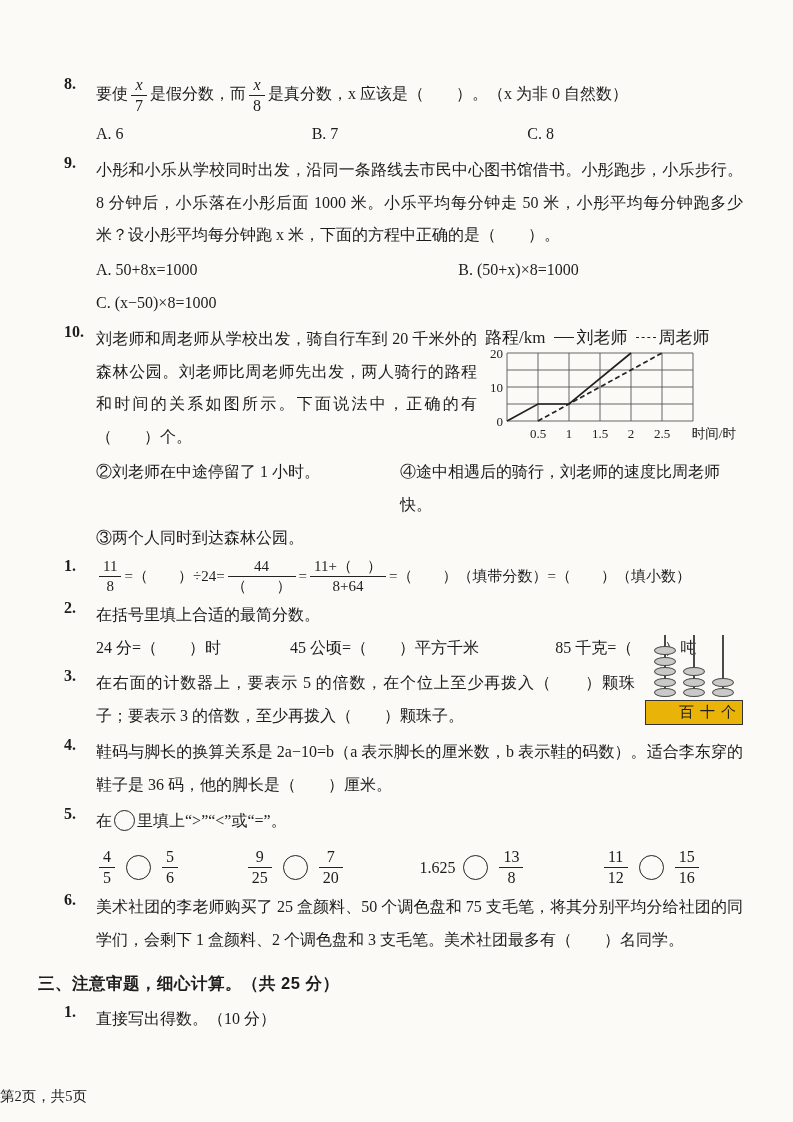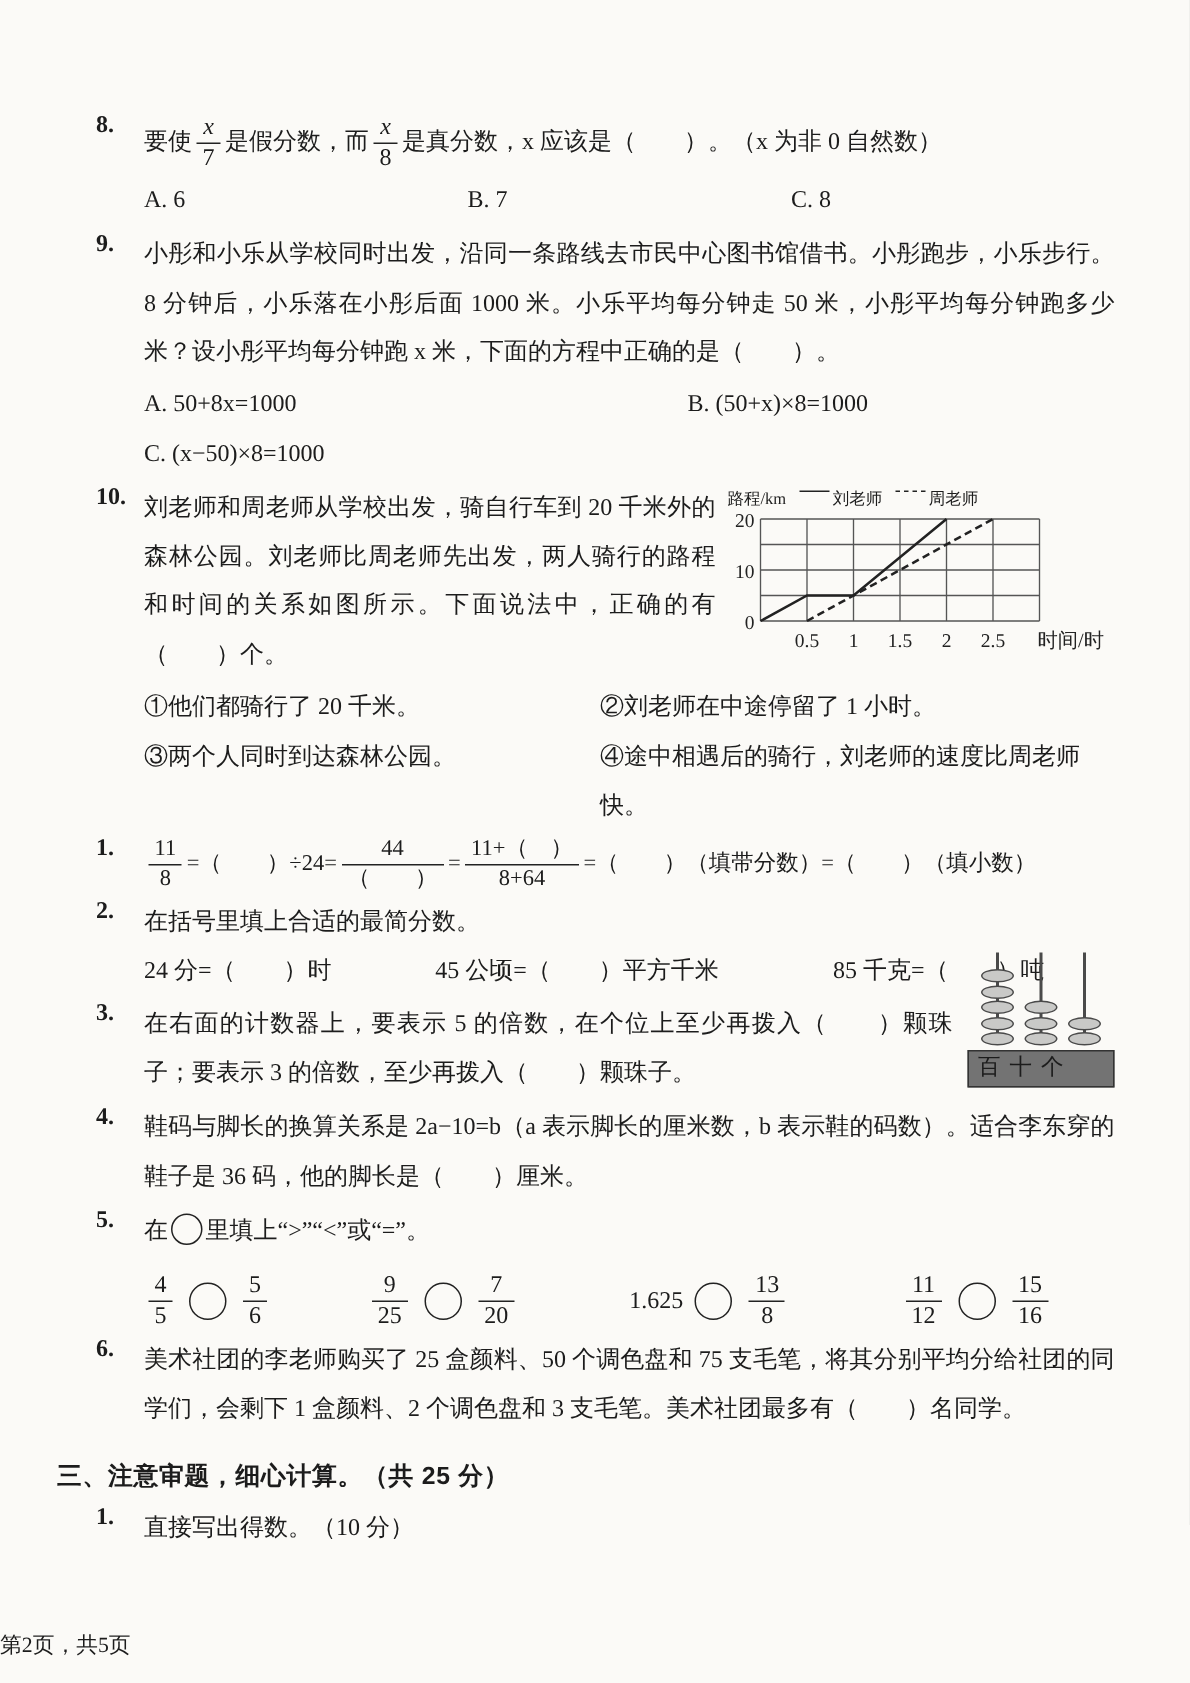--- a/index.html
+++ b/index.html
@@ -20,40 +20,40 @@
   .frac .fd{border-top:1.3px solid #222}
   .it{font-style:italic}
   
   .opts4{display:flex;margin-top:2px}
   .opts4 .opt{flex:1}
   .opts2{display:grid;grid-template-columns:56% 44%;margin-top:2px}
   
   .q10row{display:flex;gap:4px}
   .q10text{flex:1;padding-right:4px}
   .chart-box{flex:0 0 258px;padding-top:4px;line-height:1.25}
-  .chart-legend{display:flex;font-size:11px;white-space:nowrap}
+  .chart-legend{display:flex;align-items:center;font-size:17px;white-space:nowrap}
   .leg-swatch{width:20px;height:0;border-top:1.7px solid #222;margin:0 2px 0 9px;flex:none}
   .leg-swatch.dashed{border-top-style:dashed}
   .stmts{display:grid;grid-template-columns:47% 53%;margin-top:2px}
   
   .chain{display:flex;align-items:center;white-space:nowrap;font-size:15px}
   .items3{display:flex}
   .items3 .it1{flex:0 0 30%}.items3 .it2{flex:0 0 41%}.items3 .it3{flex:1}
   .q3row{display:flex}
   .q3text{flex:1}
   .abacus{flex:0 0 98px;margin:-32px 0 0 10px}
   .ab-cols{display:flex;justify-content:space-between;align-items:flex-end;padding:0 7px}
   .ab-col{position:relative;width:26px;height:62px;display:flex;flex-direction:column;
           justify-content:flex-end;align-items:center}
   .ab-col::before{content:"";position:absolute;left:50%;margin-left:-1px;top:0;bottom:2px;
                   width:2px;background:#4a4a4a}
   .ab-bead{position:relative;z-index:1;width:22px;height:9px;background:#c9c9c7;
            border:1px solid #4a4a4a;border-radius:50%;margin-top:1.5px}
-  .ab-caption{border:1.5px solid #333;text-align:left;font-size:15px;line-height:1.5;
-              letter-spacing:6px;padding-left:6px;margin-top:3px;background:#737373}
+  .ab-caption{border:1.5px solid #333;text-align:right;font-size:15px;line-height:1.5;
+              letter-spacing:6px;padding-left:6px;margin-top:3px;background:#eab308}
   
   .cmp-row{display:flex;margin-top:10px;align-items:center}
   .cmp{display:flex;align-items:center}
   .cmp.p1{flex:0 0 23%}.cmp.p2{flex:0 0 27%}.cmp.p3{flex:0 0 28%}.cmp.p4{flex:1}
   .cmp-circle{width:25px;height:25px;border:1.4px solid #222;border-radius:50%;
               margin:0 8px;flex:none;display:inline-block}
   .cmp-circle.small{width:21px;height:21px;vertical-align:-5px;margin:0 2px}
   .page-footer{position:absolute;bottom:16px;left:0;right:0;text-align:left;font-size:14.5px}
   svg text{font-family:"Liberation Serif","DejaVu Serif",serif}
 </style>
@@ -128,24 +128,23 @@
               <text x="53" y="90" text-anchor="middle" font-size="13" fill="#222">0.5</text>
               <text x="84" y="90" text-anchor="middle" font-size="13" fill="#222">1</text>
               <text x="115" y="90" text-anchor="middle" font-size="13" fill="#222">1.5</text>
               <text x="146" y="90" text-anchor="middle" font-size="13" fill="#222">2</text>
               <text x="177" y="90" text-anchor="middle" font-size="13" fill="#222">2.5</text>
               <text x="251" y="90" text-anchor="end" font-size="13.5" fill="#222">时间/时</text>
             </svg>
         </div>
       </div>
       <div class="stmts">
-        <span>①他们都骑行了 20 千米。</span>
         <span>②刘老师在中途停留了 1 小时。</span>
+        <span>④途中相遇后的骑行，刘老师的速度比周老师快。</span>
         <span>③两个人同时到达森林公园。</span>
-        <span>④途中相遇后的骑行，刘老师的速度比周老师快。</span>
       </div>
     </div>
   </div>
 
 
   <div class="q">
     <span class="qnum">1.</span>
     <div class="qbody">
       <div class="chain">
         <span class="frac">

